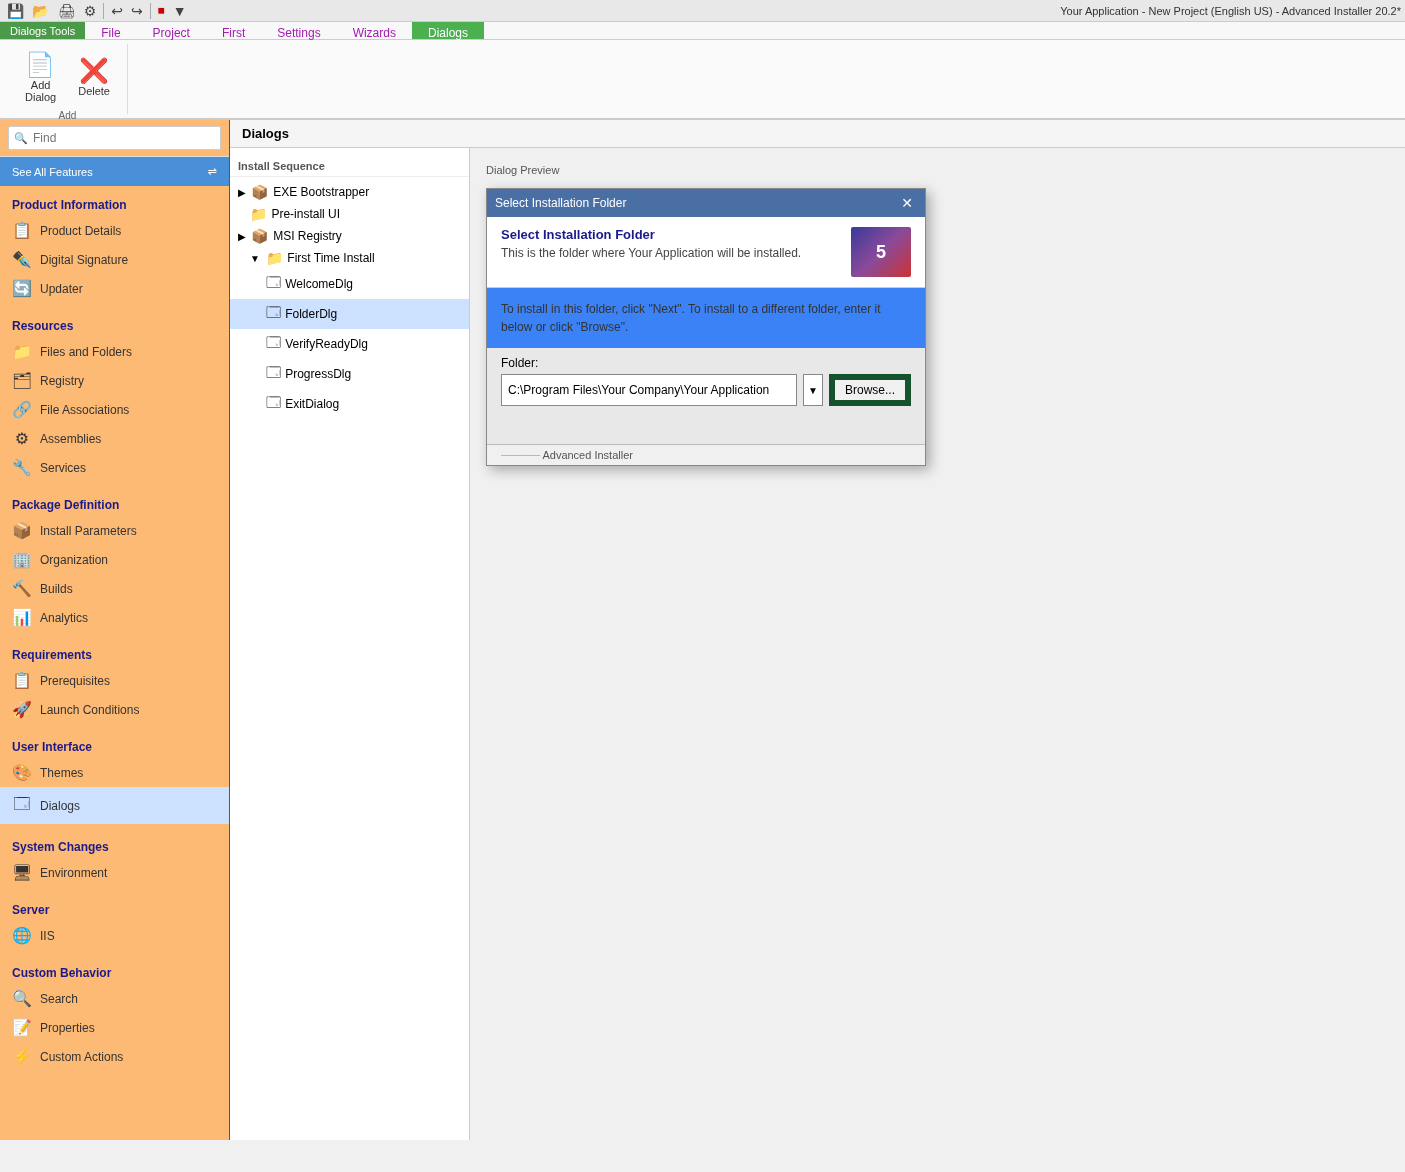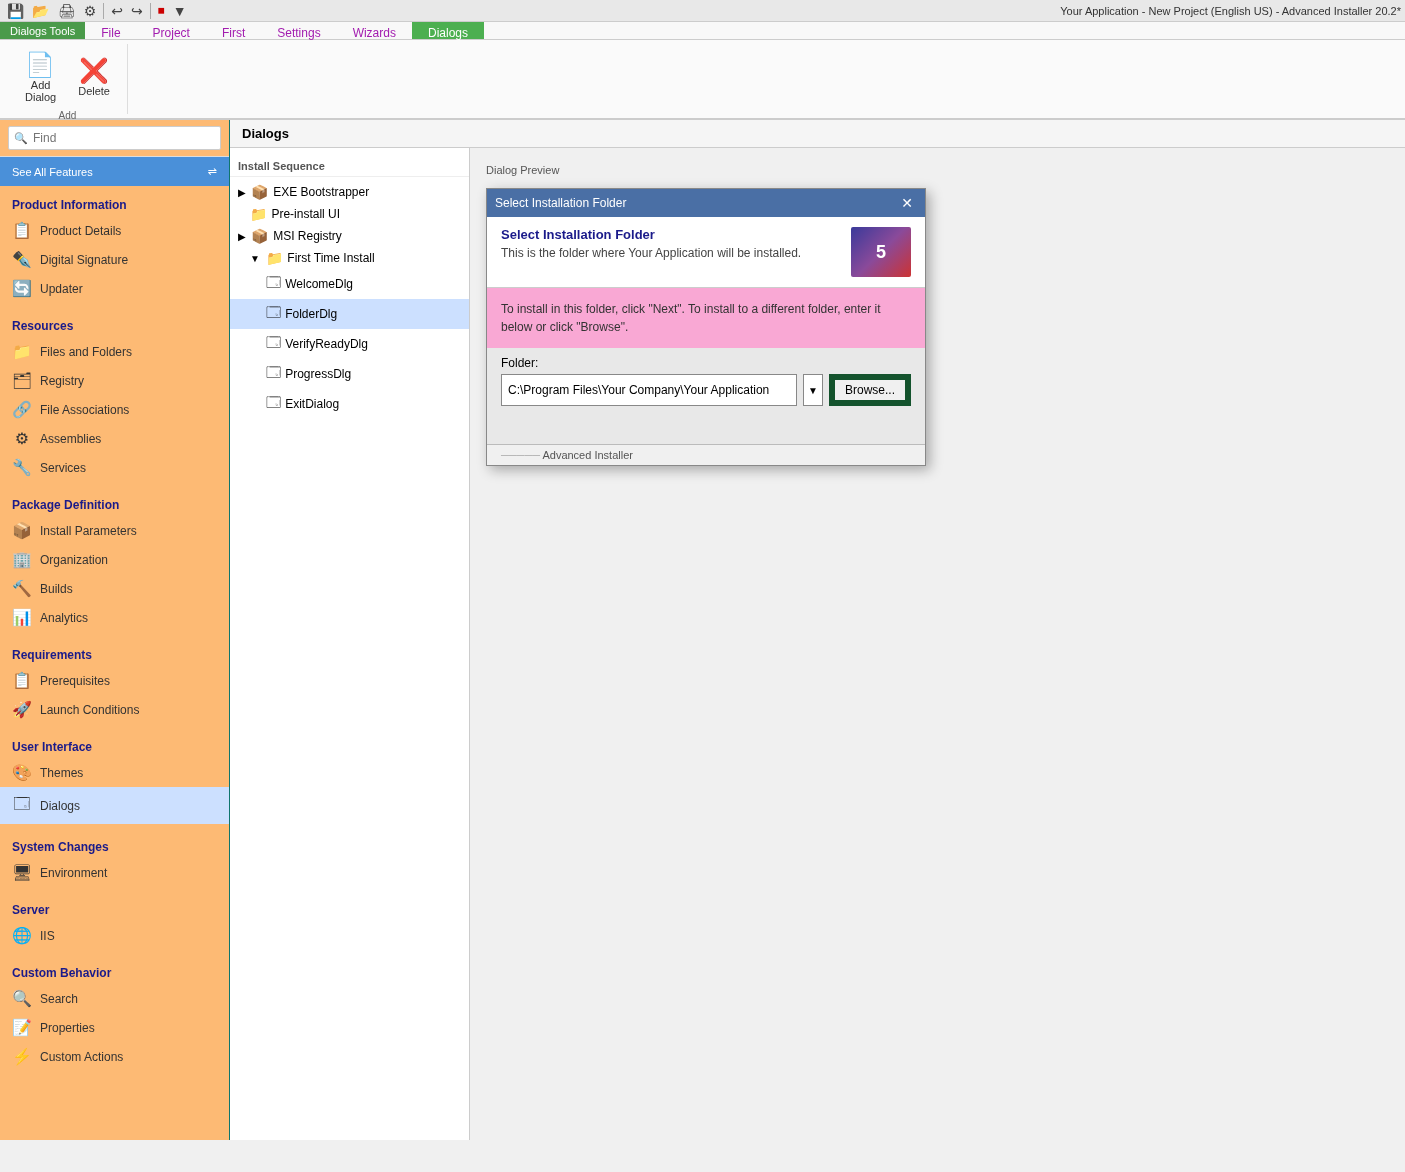--- a/index.html
+++ b/index.html
@@ -274,21 +274,21 @@
       border-radius: 2px;
       display: flex;
       align-items: center;
       justify-content: center;
       color: white;
       font-size: 20px;
       font-weight: bold;
     }
     .modal-content-area {
       padding: 12px 14px;
-      background: #f9a8d4;
+      background: #3b82f6;
       min-height: 60px;
     }
     .modal-content-area p {
       font-size: 12px;
       color: #333;
       line-height: 1.5;
     }
     .modal-folder-section {
       padding: 8px 14px;
       background: #e8e8e8;

